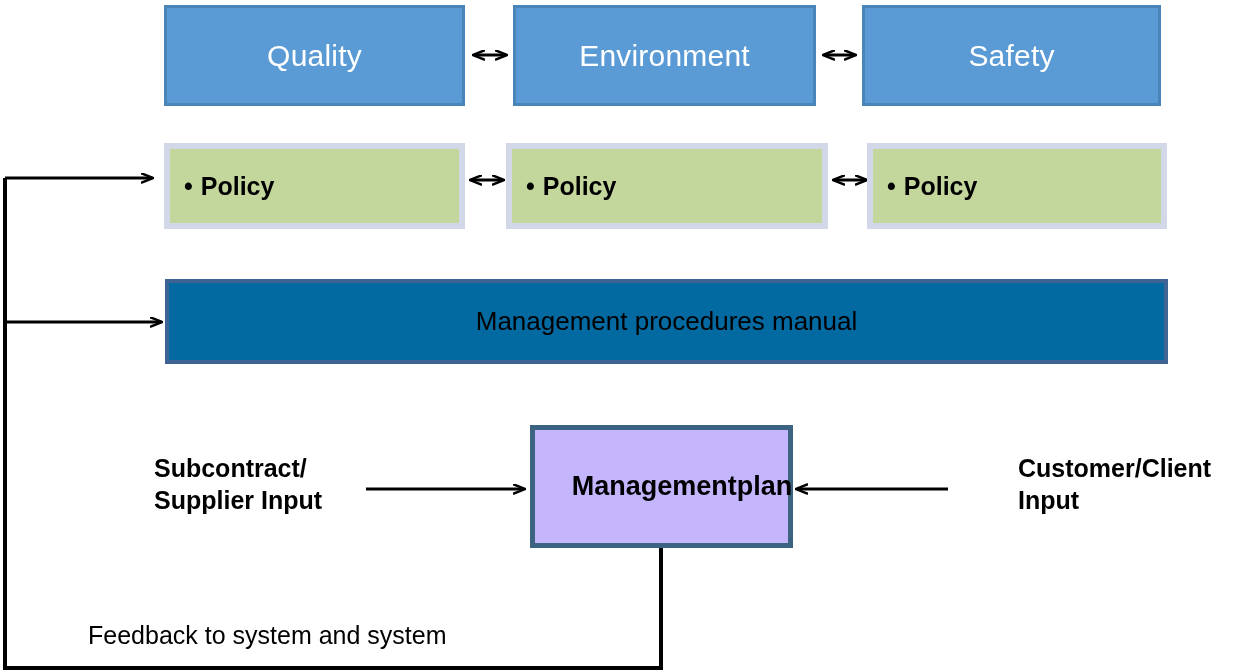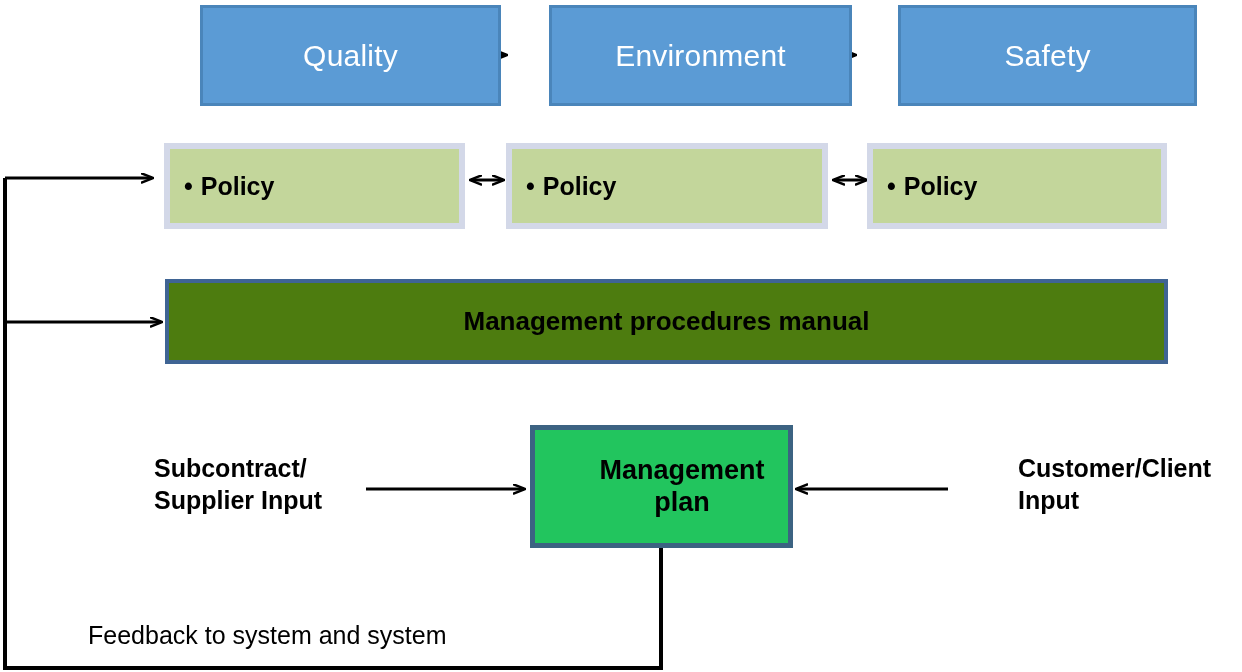--- a/index.html
+++ b/index.html
@@ -24,21 +24,20 @@
     background: #5b9bd5;
     border: 3px solid #4a85ba;
     box-sizing: border-box;
     display: flex;
     align-items: center;
     justify-content: center;
     color: #ffffff;
     font-size: 30px;
     font-weight: 400;
     letter-spacing: 0.2px;
-    margin-left: 36px;
   }
 
   
   .policy-frame {
     background: #d3d8e8;
     box-sizing: border-box;
     padding: 6px;
   }
   .policy-box {
     background: #c3d69b;
@@ -53,38 +52,38 @@
     color: #000000;
   }
   .policy-bullet {
     font-size: 25px;
     line-height: 1;
     margin-right: 8px;
   }
 
   
   .manual-bar {
-    background: #4d7c0f;
+    background: #0369a1;
     border: 4px solid #3f6494;
     box-sizing: border-box;
     display: flex;
     align-items: center;
     justify-content: center;
     font-size: 26px;
-    font-weight: bold;
+    font-weight: normal;
     color: #000000;
   }
 
   
   .plan-box {
-    background: #22c55e;
+    background: #c4b5fd;
     border: 5px solid #3c6382;
     box-sizing: border-box;
     display: flex;
-    flex-direction: column;
+    flex-direction: row;
     align-items: center;
     justify-content: center;
     font-size: 27px;
     font-weight: bold;
     color: #000000;
     line-height: 1.18;
     text-align: center;
     padding-left: 41px;
   }
 

